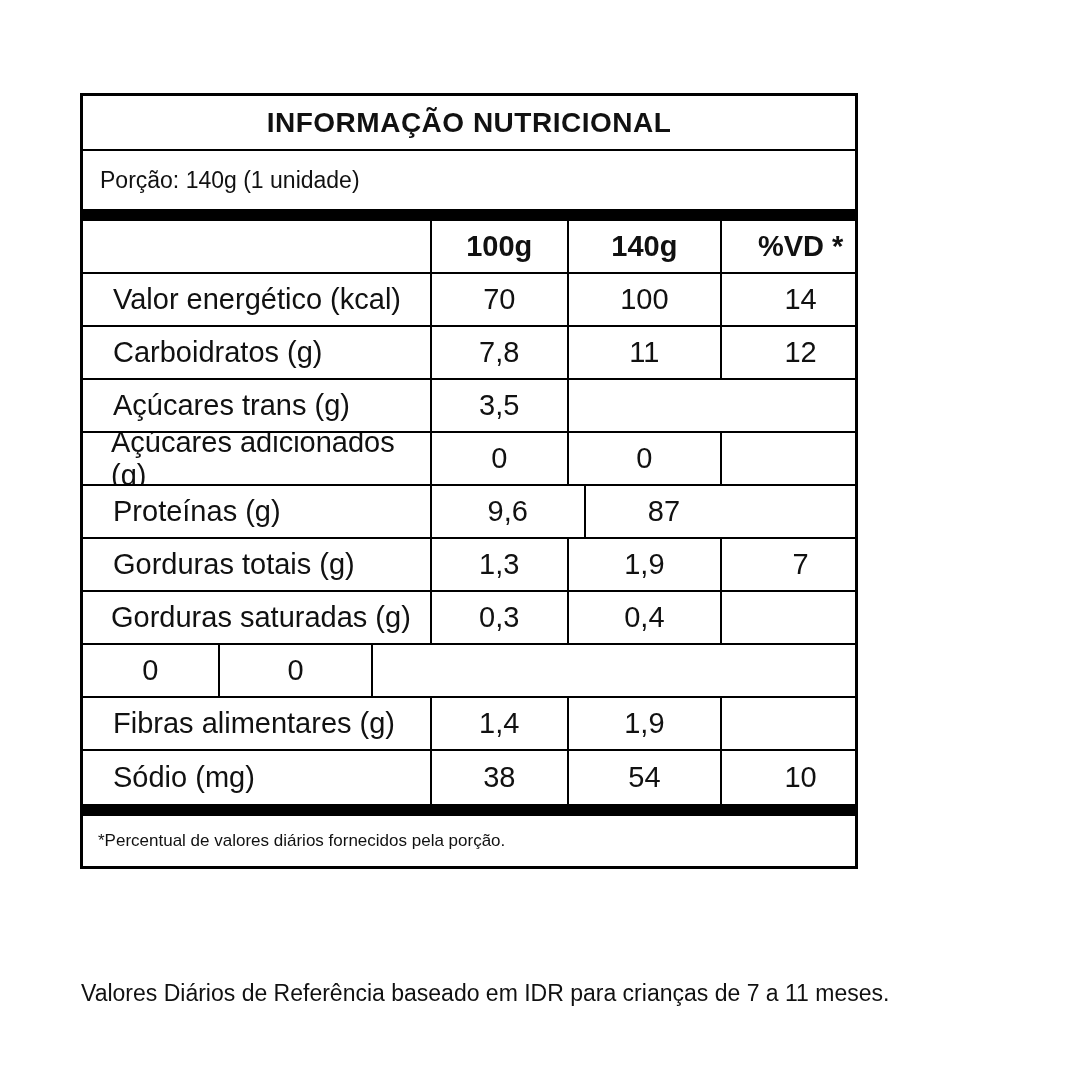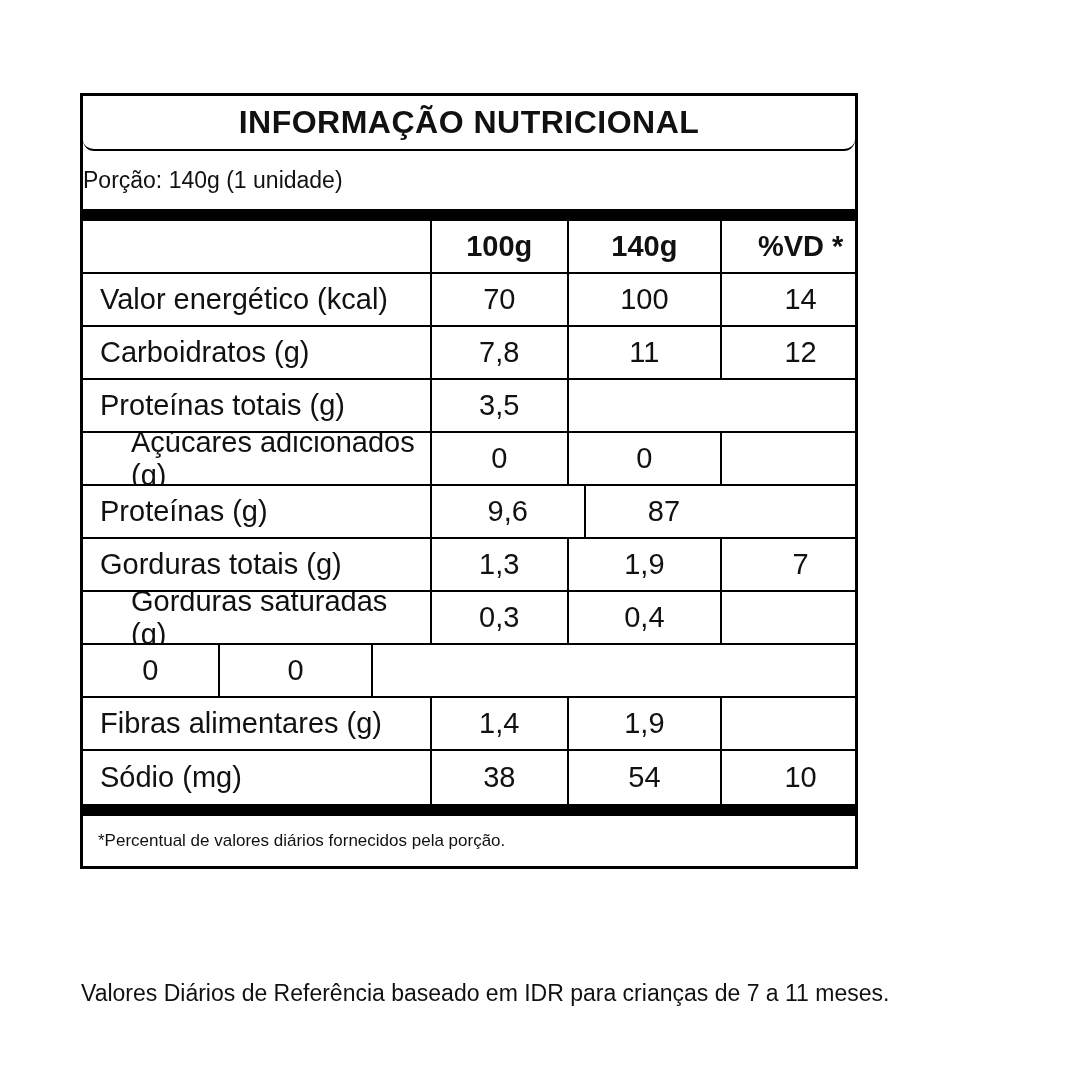--- a/index.html
+++ b/index.html
@@ -15,51 +15,51 @@
     left: 80px; top: 93px;
     width: 778px;
     border: 3px solid #000000;
     background: #ffffff;
   }
   .title-row {
     height: 55px;
     border-bottom: 2px solid #000000;
     display: flex; align-items: center; justify-content: center;
     font-weight: bold;
-    font-size: 32px;
+    font-size: 28px;
     letter-spacing: 0.5px;
-    border-radius: 11px;
   }
   .serving-row {
     height: 58px;
     display: flex; align-items: center;
+    padding-left: 17px;
     font-size: 23px;
   }
   .thick-bar {
     height: 12px;
     background: #000000;
   }
   .grid-row {
     display: flex;
     height: 53px;
     border-bottom: 2px solid #000000;
   }
   .grid-row.last { border-bottom: none; }
   .cell {
     display: flex; align-items: center;
     font-size: 29px;
     overflow: hidden;
   }
   .cell.label {
     width: 45.2%;
-    padding-left: 17px;
+    padding-left: 30px;
     border-right: 2px solid #000000;
     justify-content: flex-start;
   }
-  .cell.label.indent { padding-left: 48px; }
+  .cell.label.indent { padding-left: 28px; }
   .cell.v1 { width: 17.7%; border-right: 2px solid #000000; justify-content: center; }
   .cell.v2 { width: 19.9%; border-right: 2px solid #000000; justify-content: center; }
   .cell.v3 { width: 17.2%; justify-content: center; padding-left: 24px; }
   .grid-row.header .cell { font-weight: bold; }
   .footnote-row {
     height: 50px;
     display: flex; align-items: center;
     padding-left: 15px;
     font-size: 17px;
   }
@@ -96,21 +96,21 @@
   </div>
 
   <div class="grid-row">
     <div class="cell label">Carboidratos (g)</div>
     <div class="cell v1">7,8</div>
     <div class="cell v2">11</div>
     <div class="cell v3">12</div>
   </div>
 
   <div class="grid-row">
-    <div class="cell label">Proteínas totais (g)</div>
+    <div class="cell label">Açúcares trans (g)</div>
     <div class="cell v1">3,5</div>
     <div class="cell v3"></div>
   </div>
 
   <div class="grid-row">
     <div class="cell label indent">Açúcares adicionados (g)</div>
     <div class="cell v1">0</div>
     <div class="cell v2">0</div>
     <div class="cell v3"></div>
   </div>

